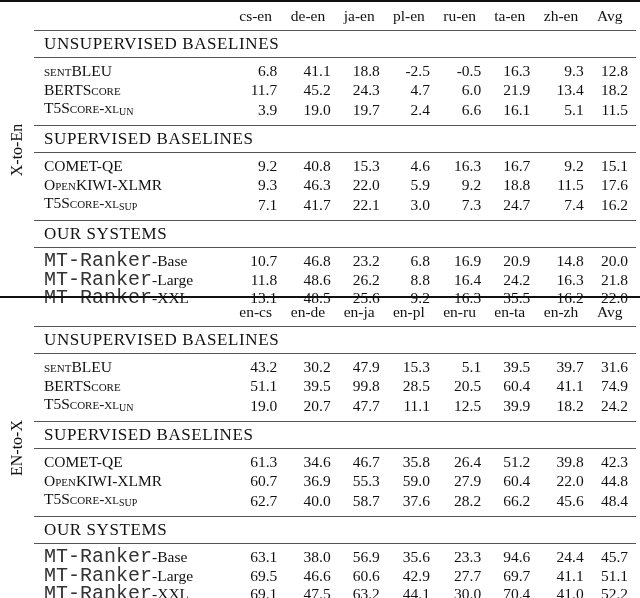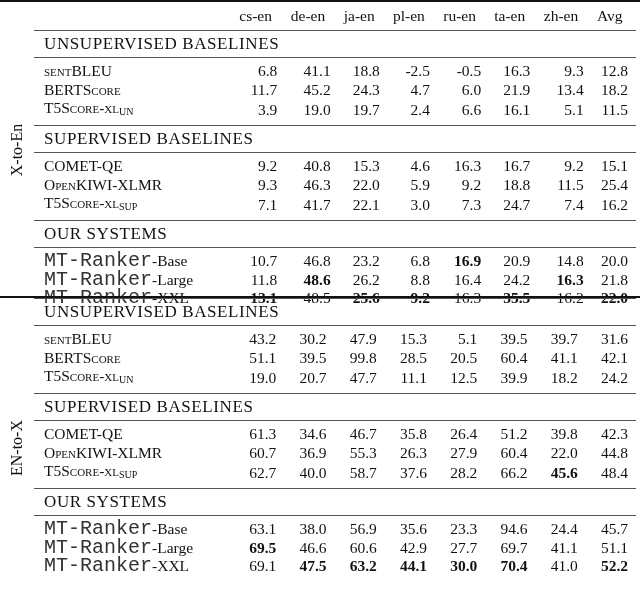--- a/index.html
+++ b/index.html
@@ -15,21 +15,21 @@
   .hdr th { height: 28px; text-align: center; padding-right: 8px; }
   .hdr th.name { text-align: left; }
   .sec td { height: 26px; font-size: 17px; letter-spacing: 0.6px; font-variant: small-caps; text-transform: uppercase; padding-left: 10px; border-top: 1.5px solid #555; border-bottom: 1.5px solid #555; }
   tr.row td { height: 18.5px; line-height: 18px; text-align: right; padding-right: 8px; }
   tr.row td.name { text-align: left; padding-left: 10px; white-space: nowrap; margin-top: 36px; }
   tr.first td { padding-top: 4px; }
   tr.last td { padding-bottom: 4px; }
   .sc { font-variant: small-caps; }
   .mono { font-family: "Liberation Mono", monospace; font-size: 20px; color: #333; }
   .sub { font-size: 10px; font-variant: small-caps; text-transform: uppercase; vertical-align: -2px; }
-  .b { font-weight: bold; }
+  .b { font-weight: normal; }
   col.c-name { width: 200px; }
 </style>
 </head>
 <body>
 
 <div class="wrap">
   <div class="block b1">
     <div class="side">
         <span>X-to-En</span>
       </div>
@@ -109,21 +109,21 @@
           </tr>
           <tr class="row  ">
             <td class="name"><span class="sc">Open</span><span>KIWI-XLMR</span></td>
             <td>9.3</td>
             <td>46.3</td>
             <td>22.0</td>
             <td>5.9</td>
             <td>9.2</td>
             <td>18.8</td>
             <td>11.5</td>
-            <td>25.4</td>
+            <td>17.6</td>
           </tr>
           <tr class="row  last">
             <td class="name"><span>T5S</span><span class="sc" style="text-transform:lowercase">CORE-XL</span><span class="sub">SUP</span></td>
             <td>7.1</td>
             <td>41.7</td>
             <td>22.1</td>
             <td>3.0</td>
             <td>7.3</td>
             <td>24.7</td>
             <td>7.4</td>
@@ -178,20 +178,31 @@
           <col>
           <col>
           <col>
           <col>
           <col>
           <col>
           <col>
           <col>
         </colgroup>
         <tbody>
+          <tr class="hdr">
+            <th class="name"></th>
+            <th>en-cs</th>
+            <th>en-de</th>
+            <th>en-ja</th>
+            <th>en-pl</th>
+            <th>en-ru</th>
+            <th>en-ta</th>
+            <th>en-zh</th>
+            <th>Avg</th>
+          </tr>
           <tr class="sec">
             <td colspan="9">UNSUPERVISED BASELINES</td>
           </tr>
           <tr class="row first ">
             <td class="name"><span class="sc" style="text-transform: lowercase;">sent</span><span>BLEU</span></td>
             <td>43.2</td>
             <td>30.2</td>
             <td>47.9</td>
             <td>15.3</td>
             <td>5.1</td>
@@ -201,21 +212,21 @@
           </tr>
           <tr class="row  ">
             <td class="name"><span>BERTS</span><span class="sc" style="text-transform:lowercase">CORE</span></td>
             <td>51.1</td>
             <td>39.5</td>
             <td>99.8</td>
             <td>28.5</td>
             <td>20.5</td>
             <td>60.4</td>
             <td>41.1</td>
-            <td>42.1</td>
+            <td>74.9</td>
           </tr>
           <tr class="row  last">
             <td class="name"><span>T5S</span><span class="sc" style="text-transform:lowercase">CORE-XL</span><span class="sub">UN</span></td>
             <td>19.0</td>
             <td>20.7</td>
             <td>47.7</td>
             <td>11.1</td>
             <td>12.5</td>
             <td>39.9</td>
             <td>18.2</td>
@@ -233,21 +244,21 @@
             <td>26.4</td>
             <td>51.2</td>
             <td>39.8</td>
             <td>42.3</td>
           </tr>
           <tr class="row  ">
             <td class="name"><span class="sc">Open</span><span>KIWI-XLMR</span></td>
             <td>60.7</td>
             <td>36.9</td>
             <td>55.3</td>
-            <td>26.3</td>
+            <td>59.0</td>
             <td>27.9</td>
             <td>60.4</td>
             <td>22.0</td>
             <td>44.8</td>
           </tr>
           <tr class="row  last">
             <td class="name"><span>T5S</span><span class="sc" style="text-transform:lowercase">CORE-XL</span><span class="sub">SUP</span></td>
             <td>62.7</td>
             <td>40.0</td>
             <td>58.7</td>

